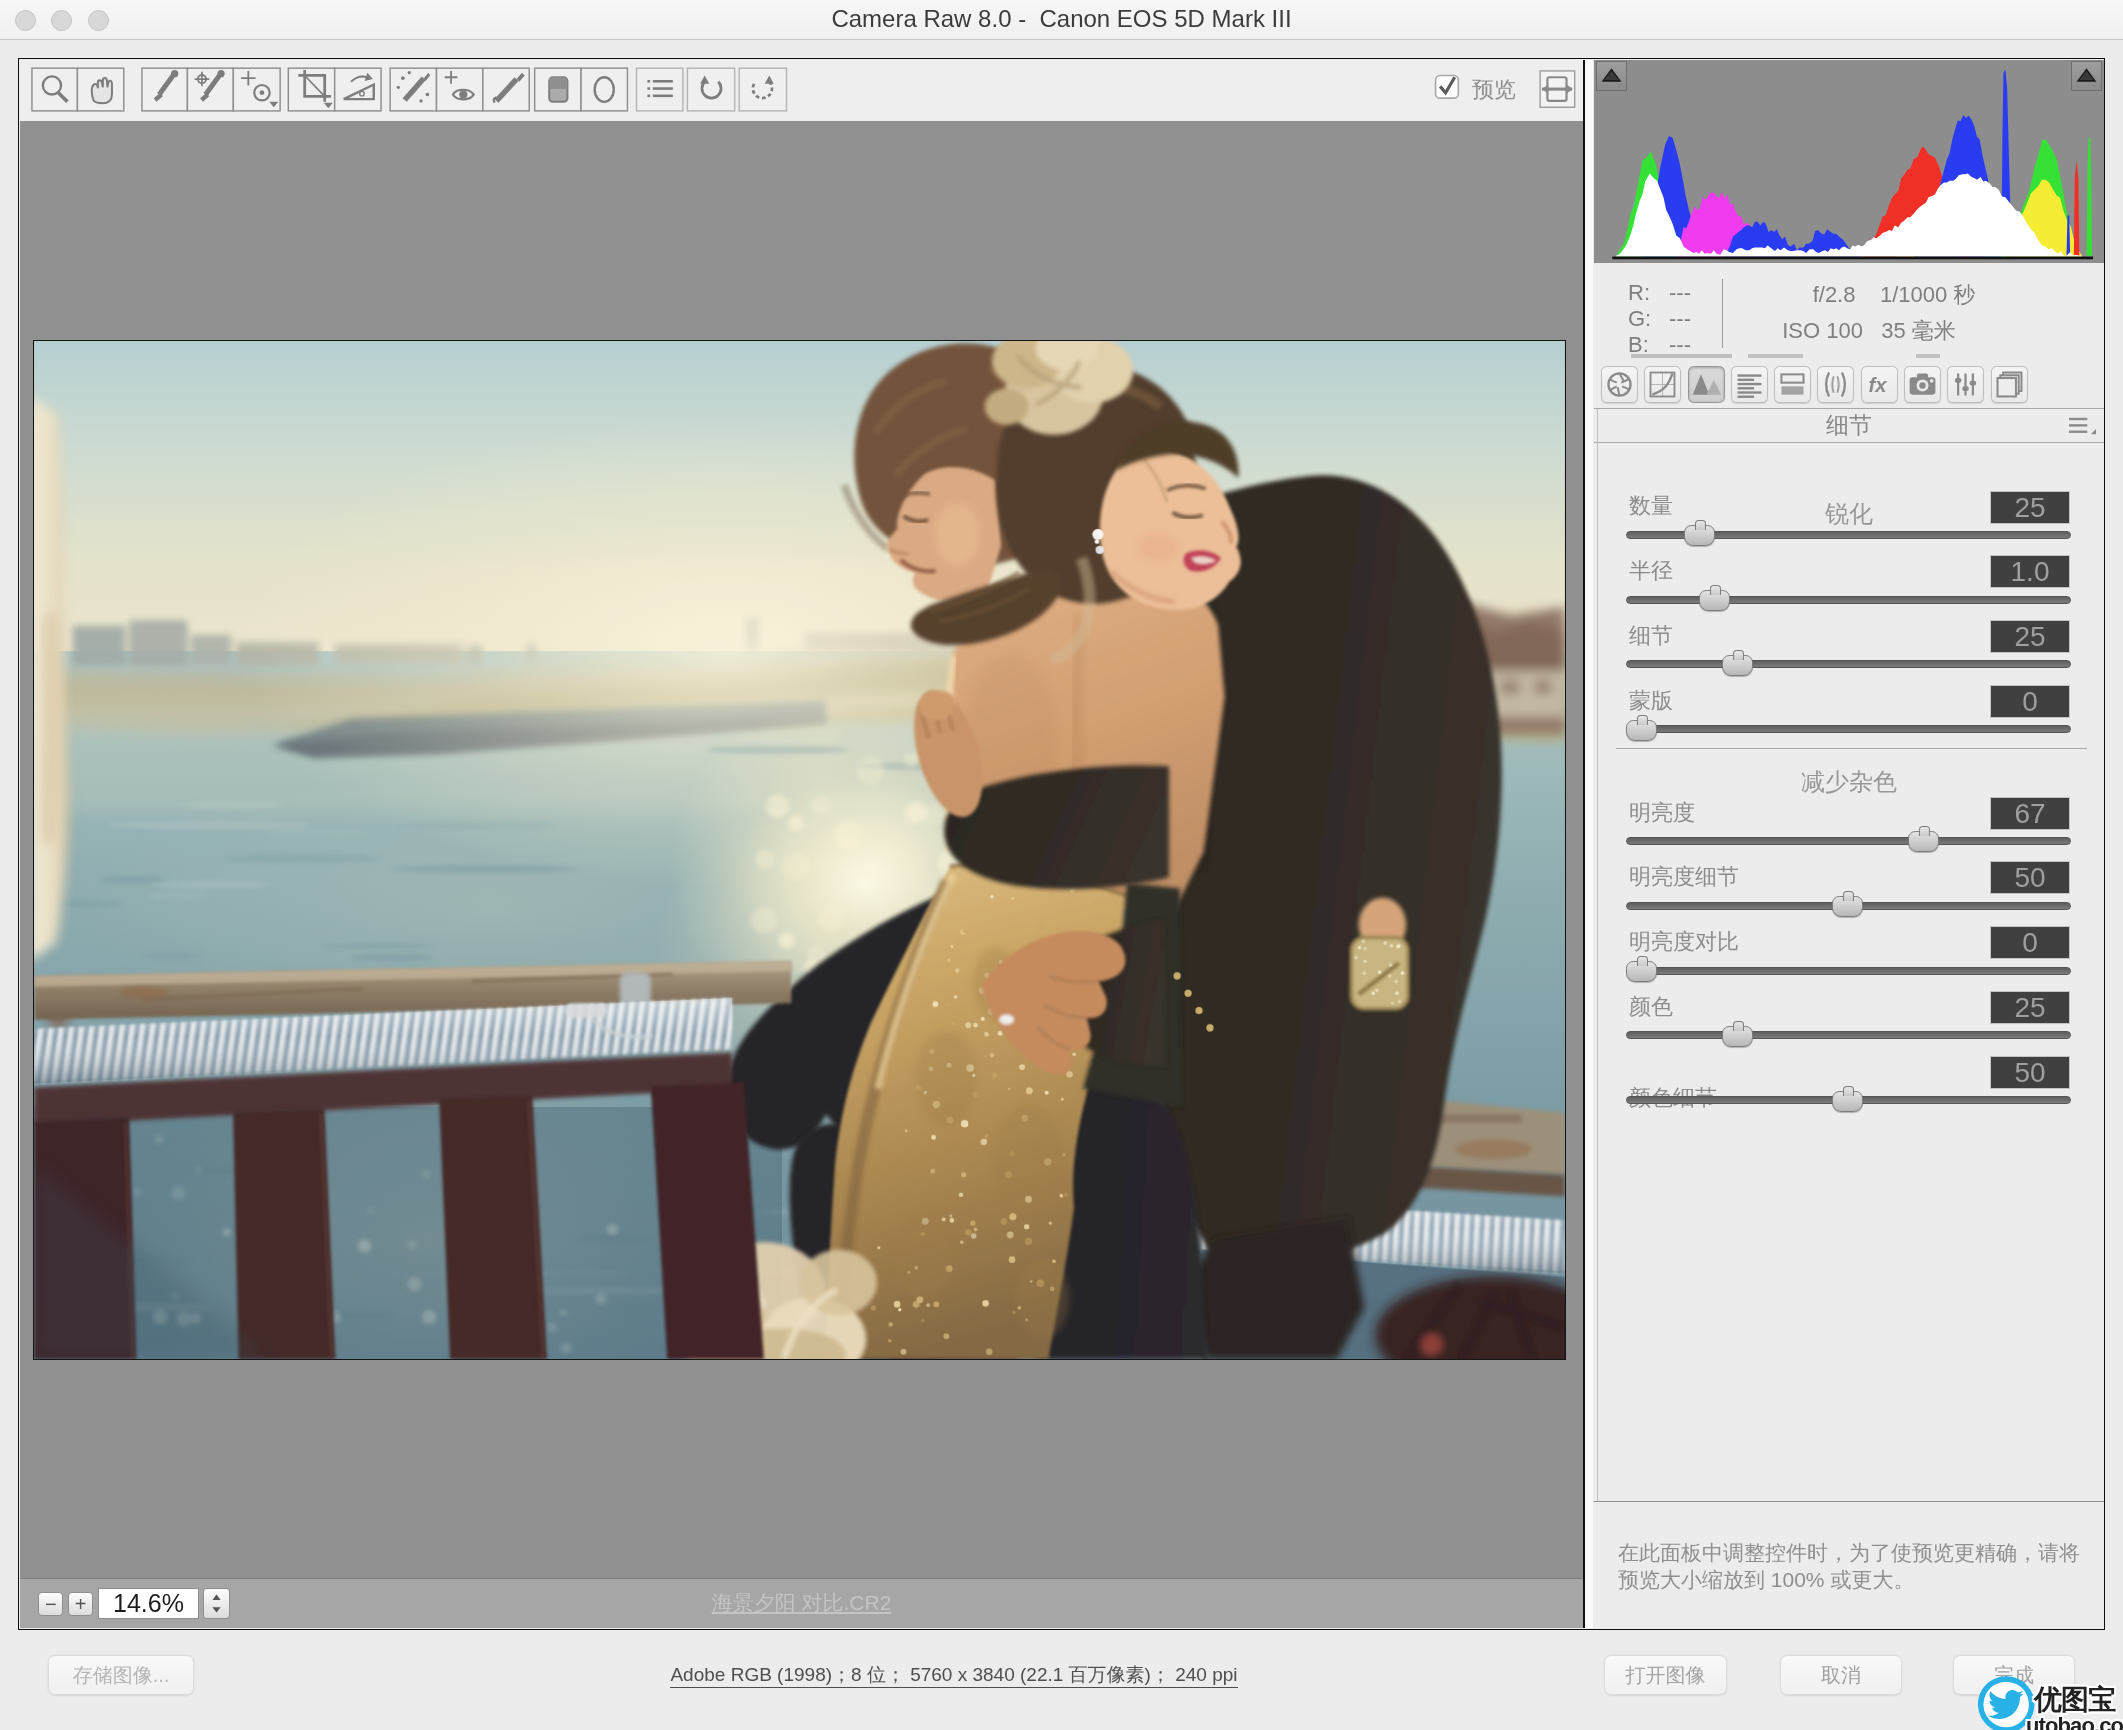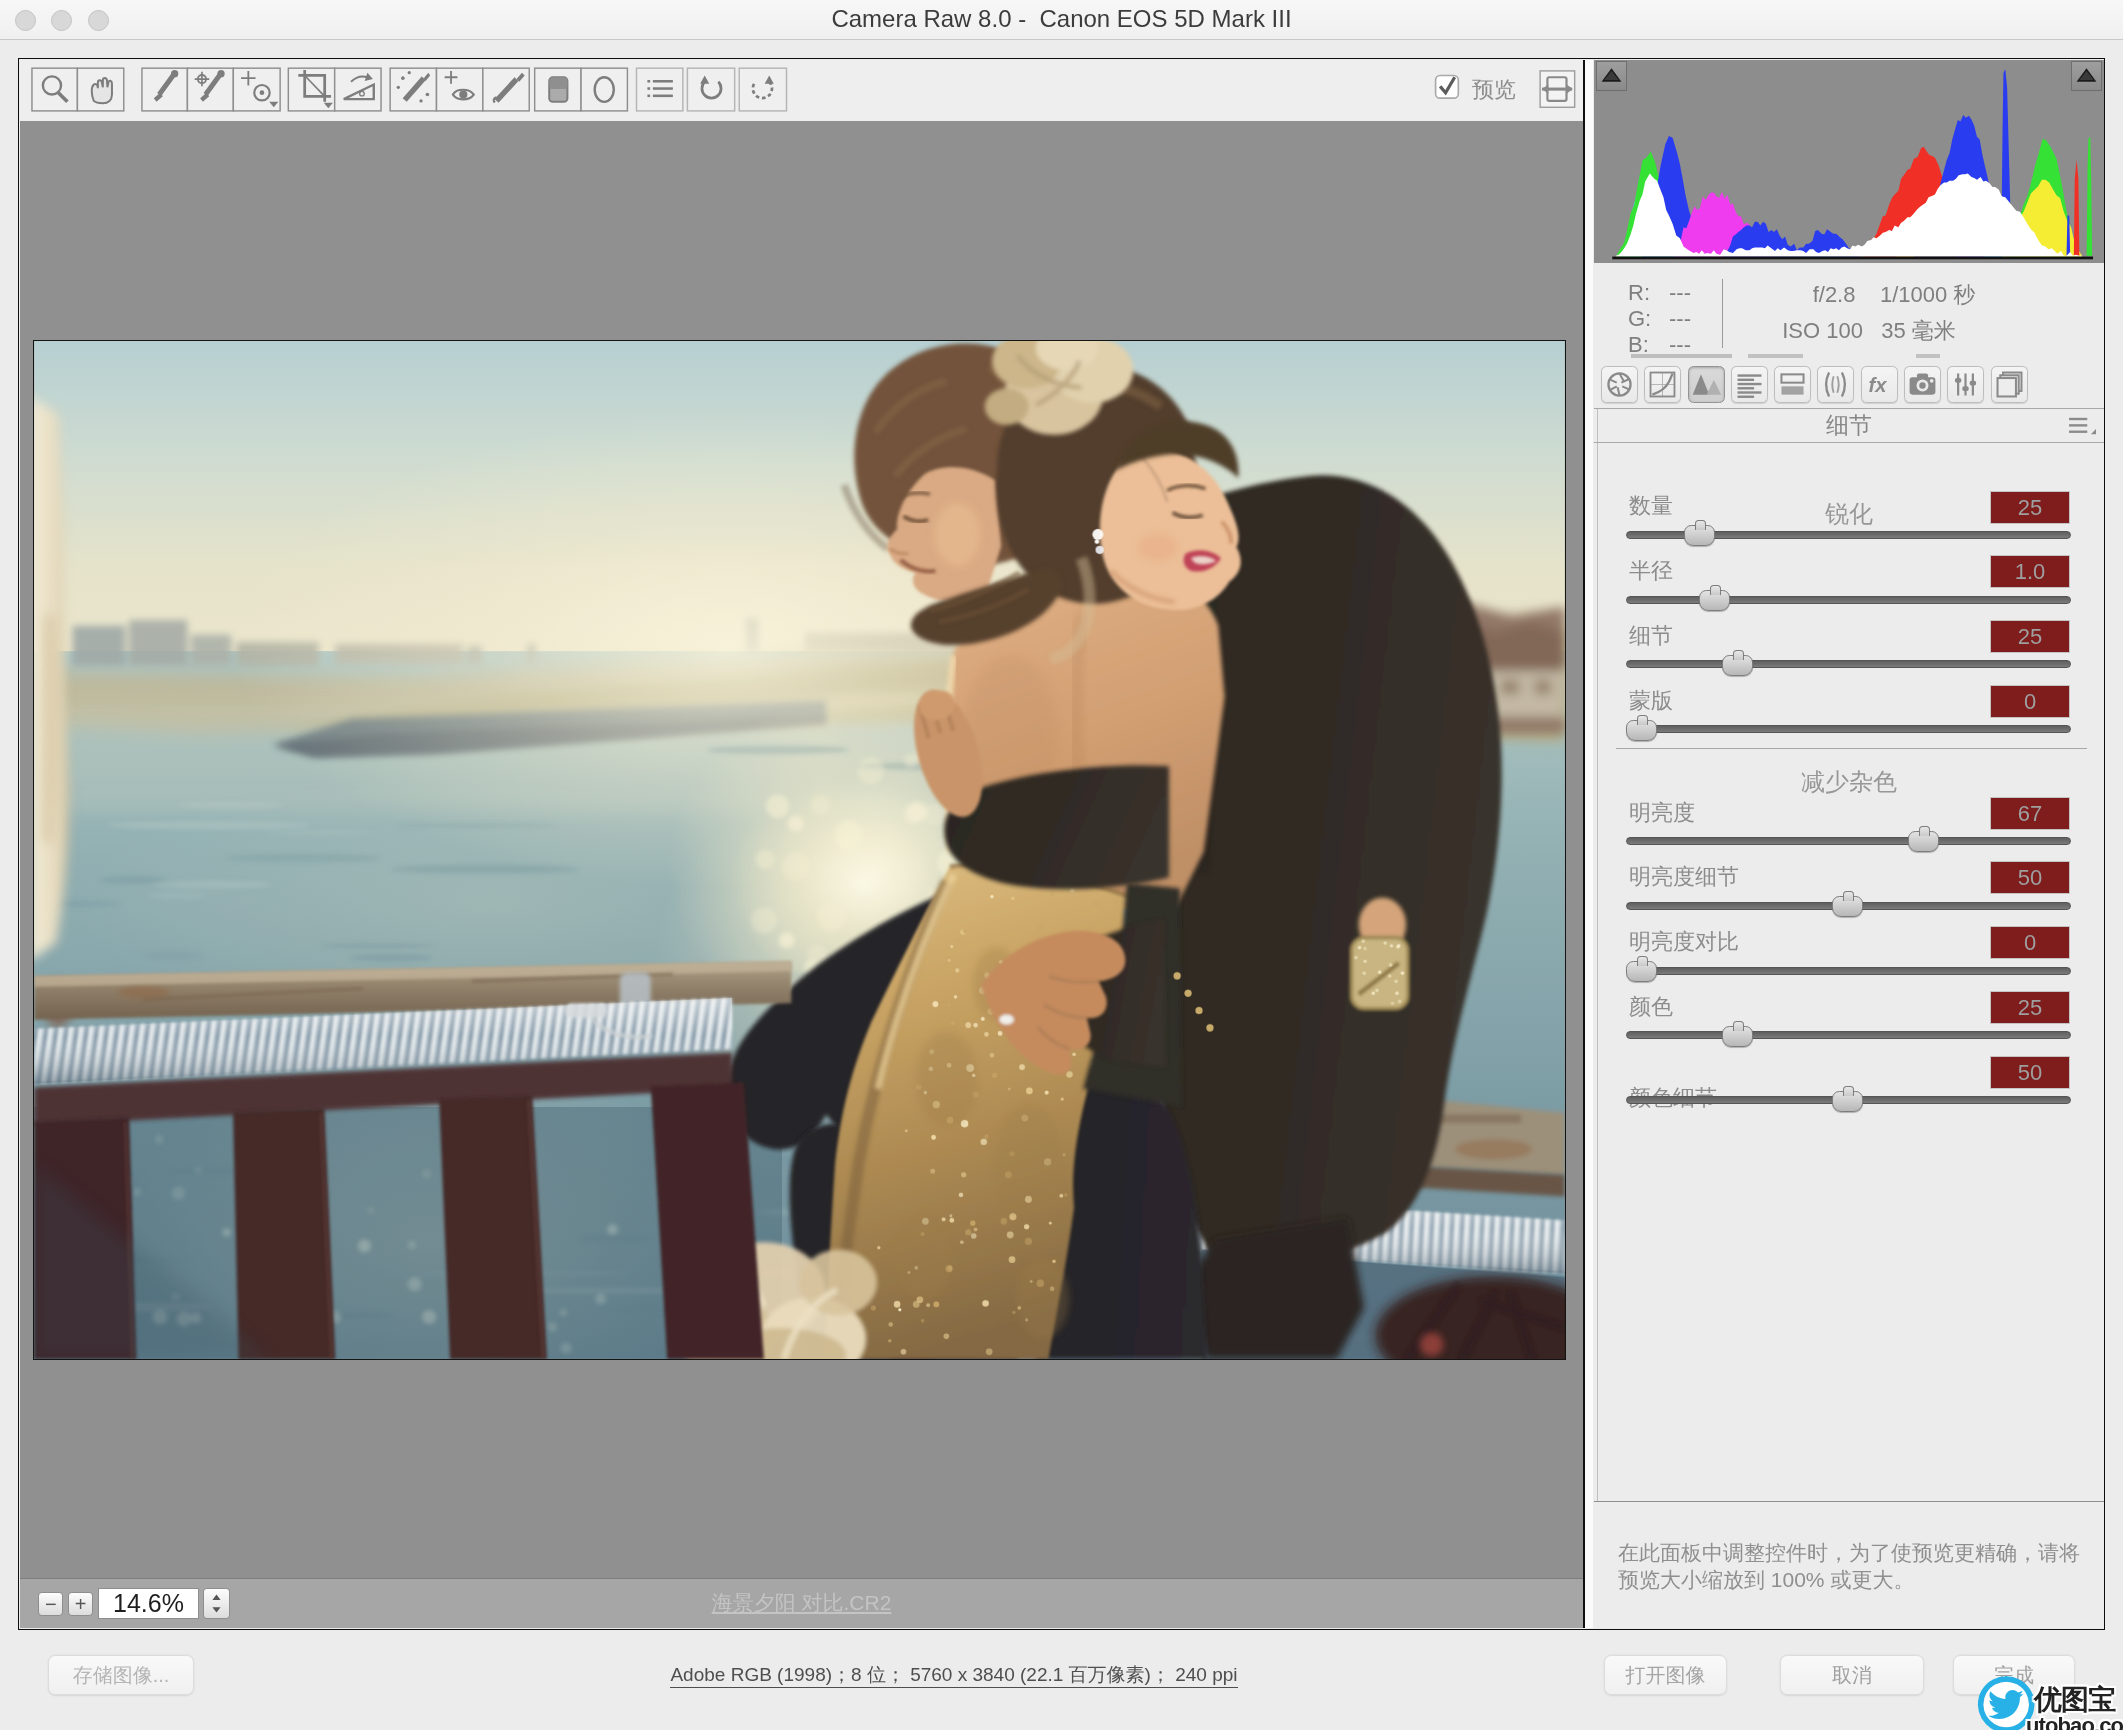--- a/index.html
+++ b/index.html
@@ -40,21 +40,21 @@
 
 #tabs { position:absolute; left:0; top:302px; width:510px; height:47px; }
 .tab { position:absolute; top:3.7px; width:37px; height:37px; border:0.9px solid #bdbdbd; border-radius:5.5px; background:linear-gradient(#f4f4f4,#e9e9e9); box-shadow:0 0.9px 0.9px rgba(0,0,0,0.12); }
 .tabsel { background:linear-gradient(#dadada,#cecece); border:0.9px solid #949494; box-shadow:inset 0 0.9px 2.7px rgba(0,0,0,0.25); }
 
 #phead { position:absolute; left:0; top:348px; width:510px; height:35px; border-top:0.9px solid #a8a8a8; border-bottom:0.9px solid #a8a8a8; line-height:33px; text-align:center; font-size:23px; color:#878787; }
 
 #dbody { position:absolute; left:0; top:383px; width:510px; height:1058px; font-size:22px; color:#8c8c8c; }
 .shead { position:absolute; left:0; width:510px; text-align:center; font-size:24px; color:#979797; }
 .slabel { position:absolute; left:35px; }
-.vbox { position:absolute; left:396px; width:80px; height:33px; background:#7f1d1d; border:0.9px solid #c4c4c4; text-align:center; line-height:31px; font-size:22px; color:#9f9f9f; }
+.vbox { position:absolute; left:396px; width:80px; height:33px; background:#404040; border:0.9px solid #c4c4c4; text-align:center; line-height:31px; font-size:28px; color:#9f9f9f; }
 .track { position:absolute; left:32px; width:445px; height:8.2px; background:linear-gradient(#5f5f5f,#7b7b7b); border-radius:4.6px; border:0.9px solid #555; }
 .thumb { position:absolute; width:31px; height:21px; background:linear-gradient(#e3e3e3,#b7b7b7); border:0.9px solid #7d7d7d; border-radius:7.3px 7.3px 9.1px 9.1px; box-shadow:0 0.9px 0.9px rgba(0,0,0,.25); }
 .thumb:before { content:""; position:absolute; left:10px; top:-6.4px; width:9.1px; height:9.1px; background:linear-gradient(#e8e8e8,#c9c9c9); border:0.9px solid #7d7d7d; border-bottom:none; border-radius:3.7px 3.7px 0 0; }
 #ssep { position:absolute; left:22px; top:305px; width:471px; height:0.9px; background:#a8a8a8; }
 
 #notearea { position:absolute; left:0; top:1441px; width:510px; height:160px; border-top:1.8px solid #8f8f8f; }
 #notetext { position:absolute; left:24px; top:37px; width:493px; font-size:21px; line-height:27.4px; color:#8f8f8f; }
 
 
 .bbtn { position:absolute; top:1655px; height:40px; background:linear-gradient(#f9f9f9,#f0f0f0); border:0.9px solid #dcdcdc; border-radius:7.3px; box-shadow:0 0.9px 1.8px rgba(0,0,0,.10); text-align:center; font-size:20px; line-height:38px; }
@@ -870,21 +870,21 @@
     <div class="shead" style="top:323px;">减少杂色</div>
   </div>
   <div id="notearea">
     <div id="notetext">在此面板中调整控件时，为了使预览更精确，请将<br>预览大小缩放到 100% 或更大。</div>
   </div>
 </div>
 
 <div class="bbtn" style="left:48px; width:146px; color:#b5b5b5;">存储图像...</div>
 <div id="linktext"><span>Adobe RGB (1998)；8 位； 5760 x 3840 (22.1 百万像素)； 240 ppi</span></div>
 <div class="bbtn" style="left:1604px; width:123px; color:#a5a5a5;">打开图像</div>
-<div class="bbtn" style="left:1780px; width:144px; color:#a0a0a0;">取消</div>
+<div class="bbtn" style="left:1780px; width:122px; color:#a0a0a0;">取消</div>
 <div class="bbtn" style="left:1953px; width:122px; color:#a0a0a0;">完成</div>
 
 <div id="wm">
   <svg width="177" height="104" viewBox="0 0 194 114" style="position:absolute;left:0;top:0;">
 <circle cx="66" cy="86" r="25" fill="#ffffff"></circle>
 <path d="M 66,58 A 28,28 0 1 1 65.9,58" fill="none" stroke="#27b1e7" stroke-width="6" stroke-linecap="round"></path>
 <path d="M 85,74 C 83.6,74.6 82.1,75 80.5,75.2 C 82.1,74.2 83.4,72.7 84,70.9 C 82.4,71.8 80.7,72.4 78.9,72.8 C 77.4,71.2 75.3,70.2 73,70.2 C 68.6,70.2 65,73.8 65,78.2 C 65,78.8 65.1,79.4 65.2,80 C 58.5,79.7 52.6,76.5 48.7,71.6 C 48,72.8 47.6,74.2 47.6,75.7 C 47.6,78.5 49,80.9 51.2,82.4 C 49.9,82.4 48.7,82 47.6,81.4 L 47.6,81.5 C 47.6,85.4 50.4,88.6 54,89.4 C 53.3,89.6 52.6,89.7 51.9,89.7 C 51.4,89.7 50.9,89.6 50.4,89.5 C 51.4,92.7 54.4,95 57.9,95.1 C 55.2,97.2 51.7,98.5 48,98.5 C 47.4,98.5 46.7,98.5 46.1,98.4 C 49.6,100.6 53.8,102 58.3,102 C 73,102 81,89.8 81,79.3 C 81,78.9 81,78.6 81,78.2 C 82.6,77.1 84,75.7 85,74 Z" fill="#27b1e7"></path>
 </svg>
 <div class="wmtext" style="left:88px;top:55px;font-size:28px;letter-spacing:-0.9px;">优图宝</div>
 <div class="wmtext" style="left:80px;top:87px;font-size:22px;letter-spacing:-0.9px;">utobao.com</div>

